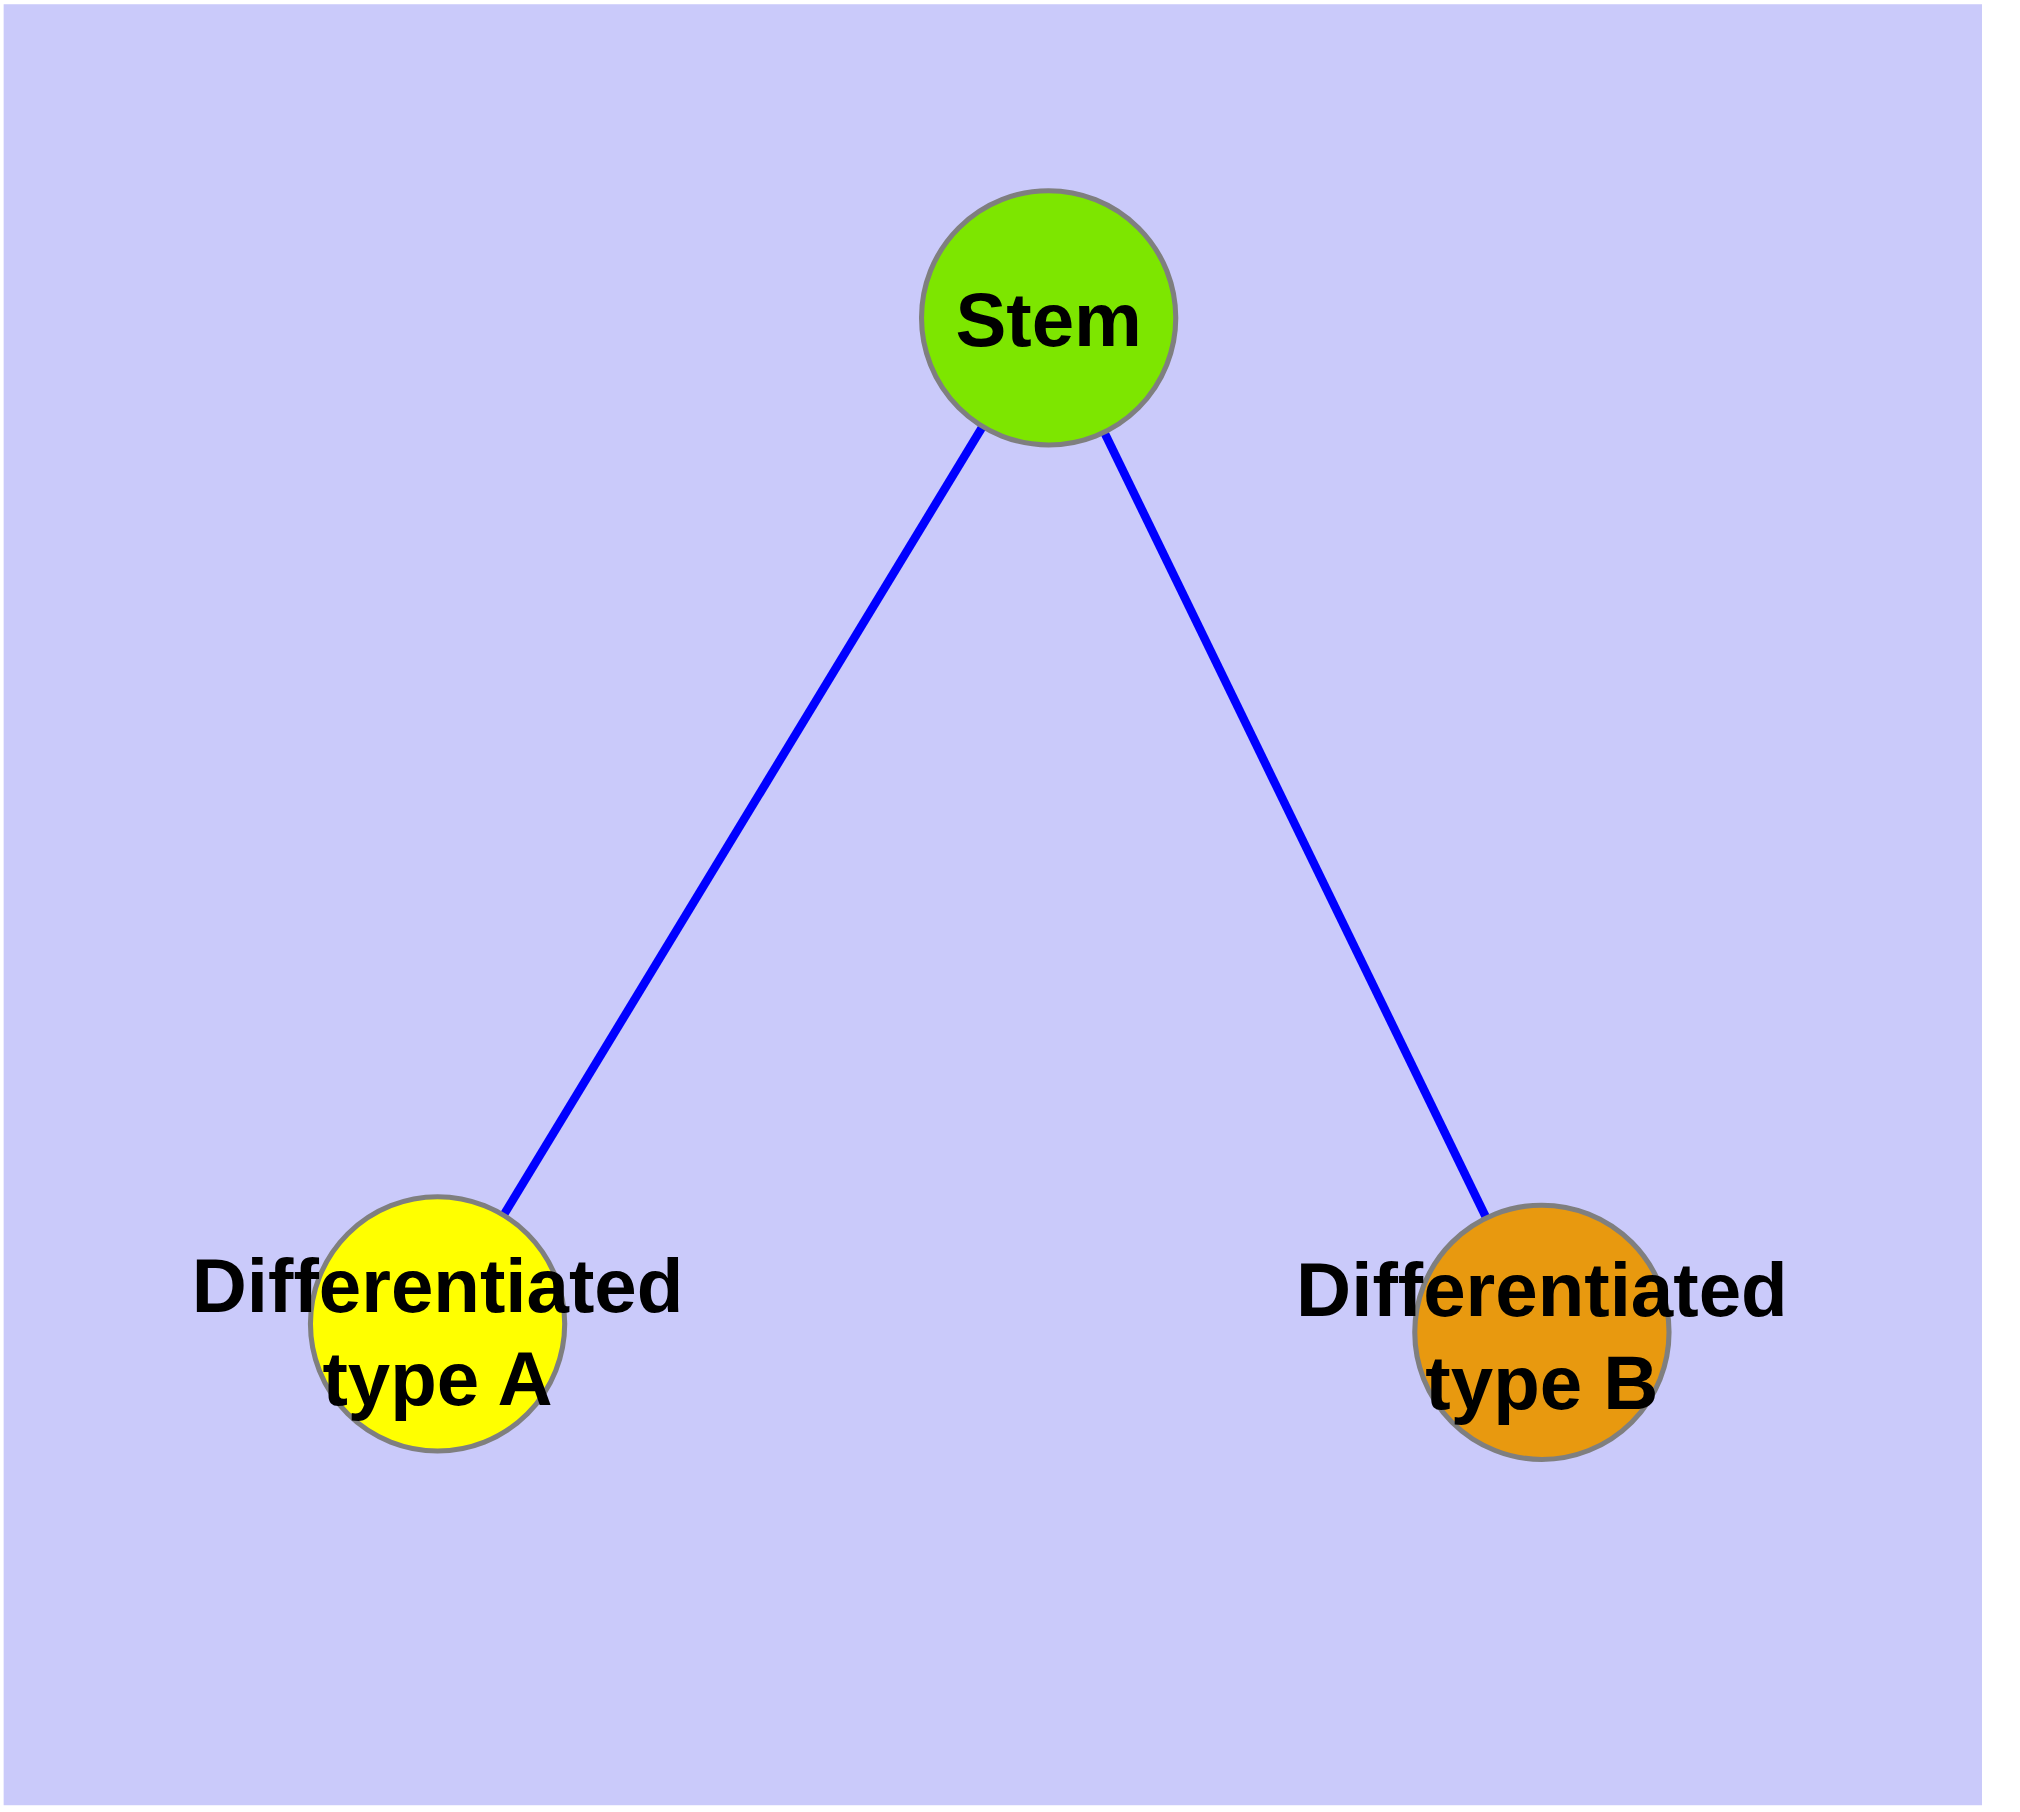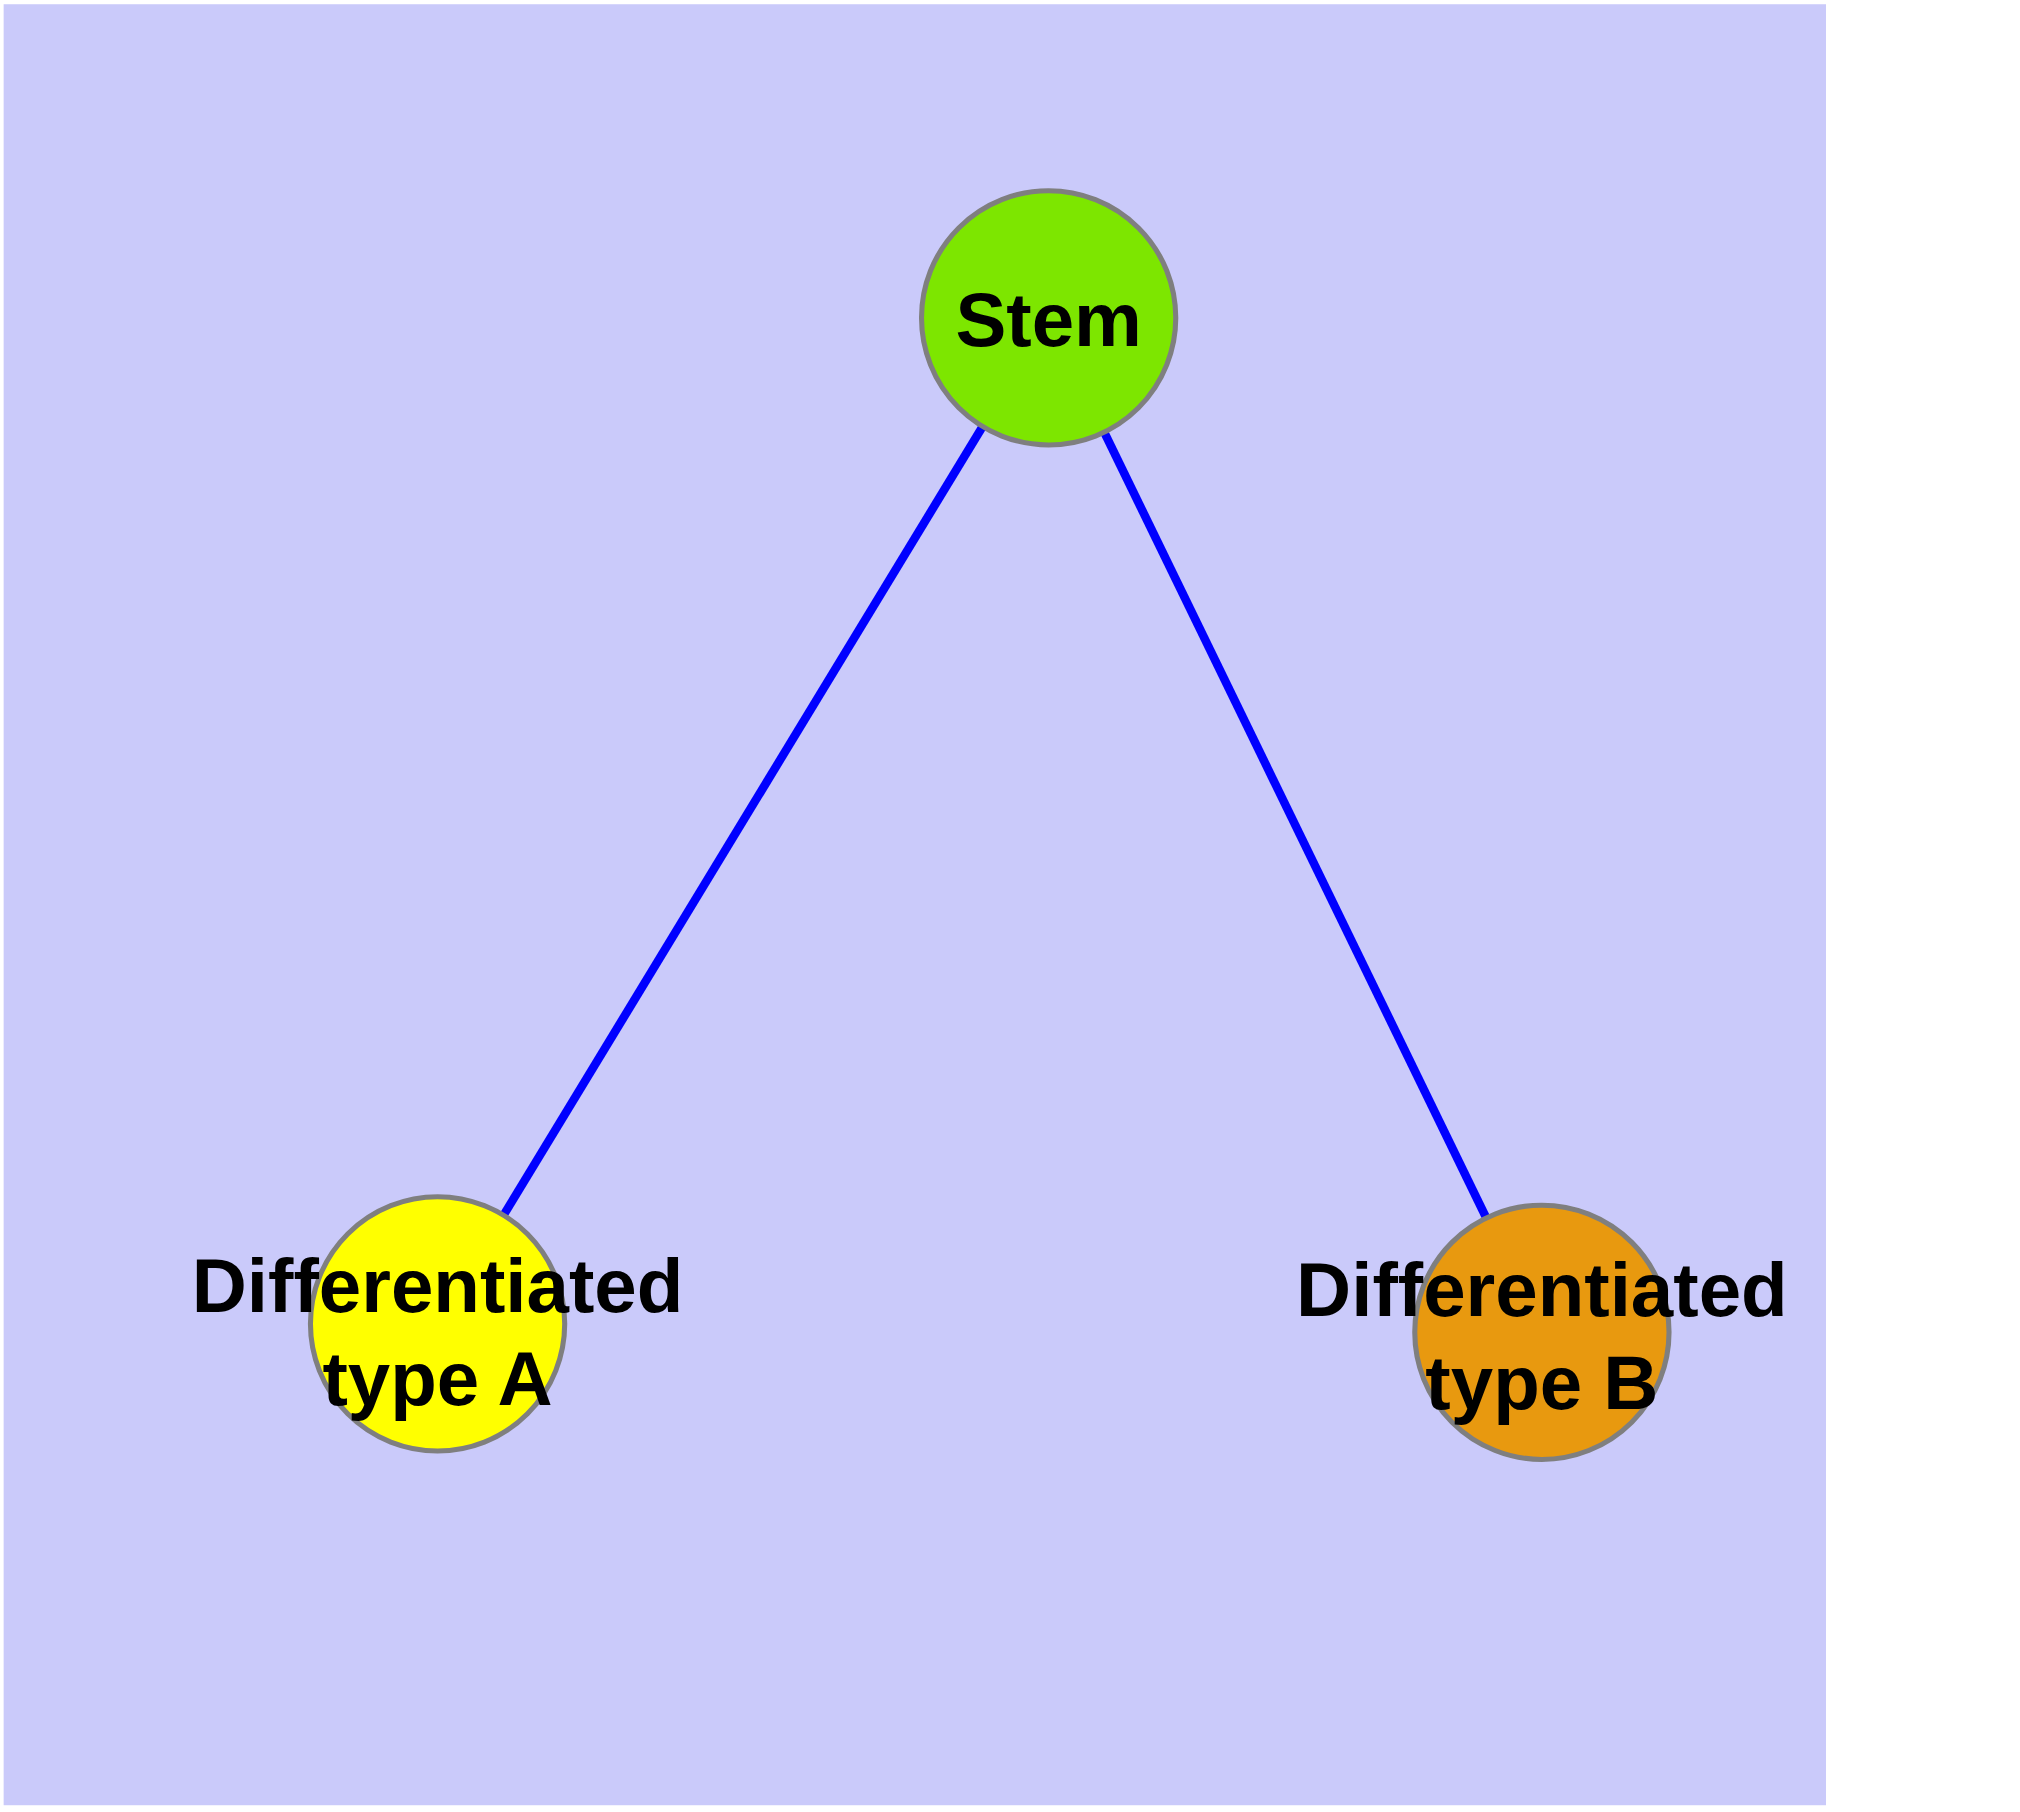--- a/index.html
+++ b/index.html
@@ -2,21 +2,21 @@
 <html style="font-size:13.6px"><head>
 <meta charset="utf-8">
 <style>
   html, body {
     margin: 0;
     padding: 0;
     background: #ffffff;
   }
   .stage {
     position: relative;
-    width: 1826px;
+    width: 1982px;
     height: 1812px;
     background: #ffffff;
     overflow: hidden;
   }
   .stage svg {
     display: block;
     width: 2021px;
     height: 1812px;
   }
   .edge {

